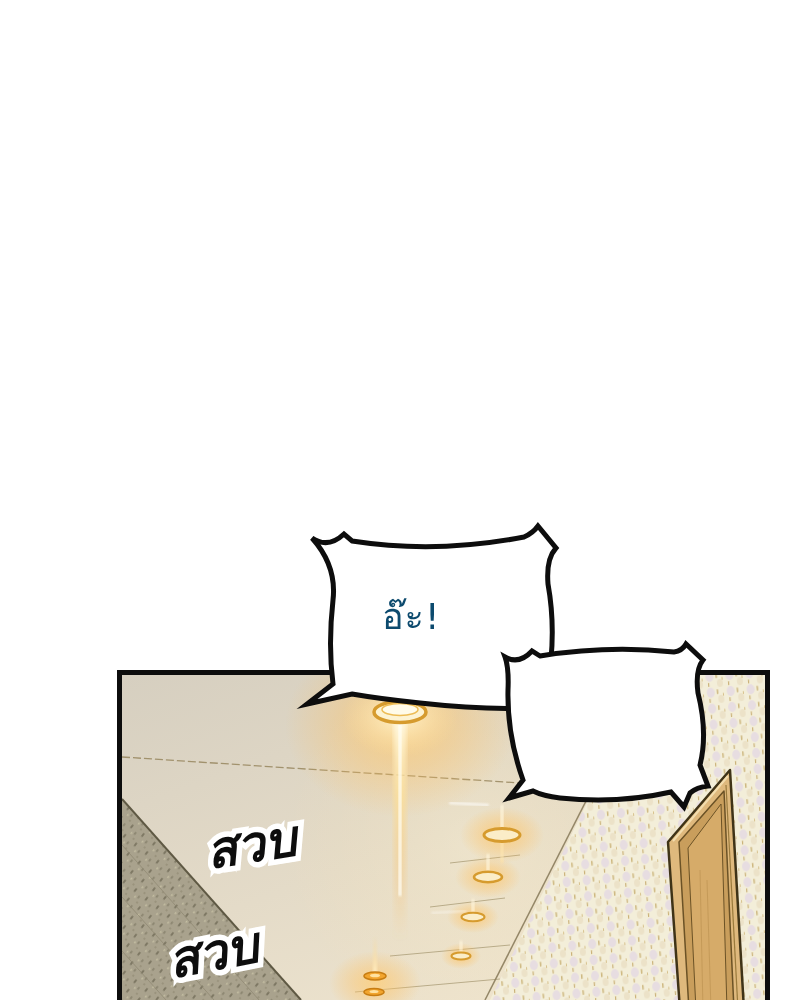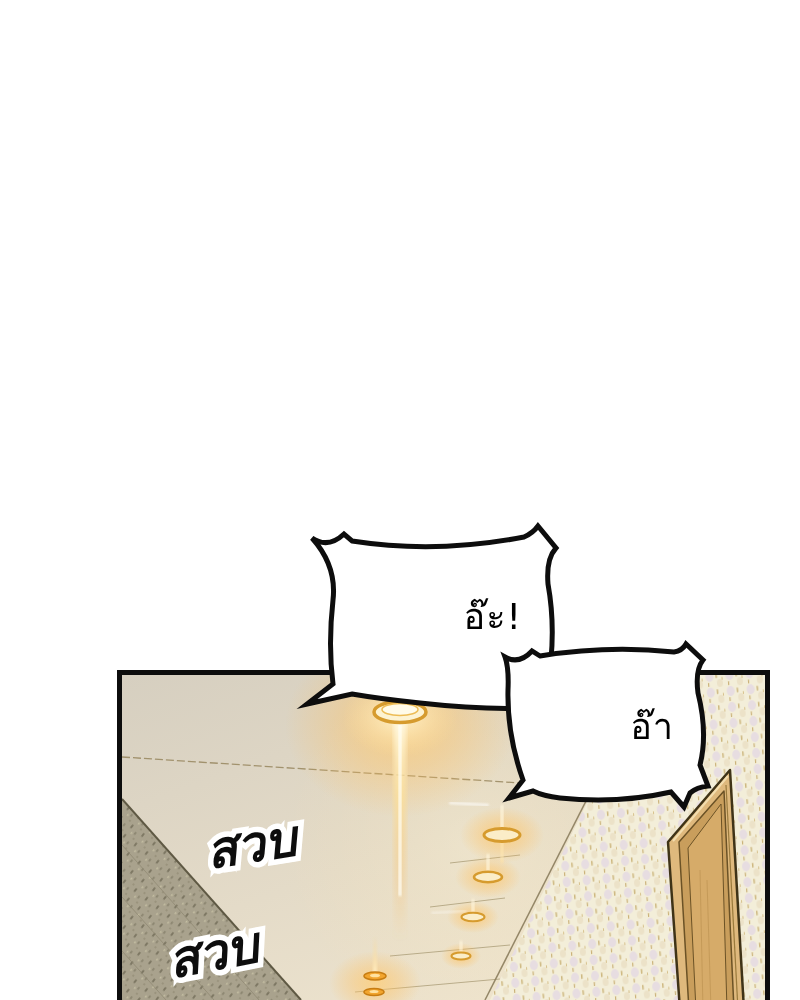--- a/index.html
+++ b/index.html
@@ -14,22 +14,22 @@
   .panel{
     position:absolute;left:117px;top:670px;width:653px;height:340px;
     border:5px solid #0d0d0d;border-bottom:none;box-sizing:border-box;
     background:#e6ddca;z-index:1;overflow:hidden;
   }
   .panel svg{display:block;}
 
   
   .bubbles{position:absolute;left:0;top:0;width:800px;height:1000px;z-index:3;pointer-events:none;}
   .bubble-text{
-    position:absolute;width:140px;text-align:right;z-index:4;
-    font-size:36px;line-height:1.25;color:#000000;letter-spacing:1px;
+    position:absolute;width:140px;text-align:left;z-index:4;
+    font-size:36px;line-height:1.25;color:#0c4a6e;letter-spacing:1px;
   }
   .bubble-text.b1{left:382px;top:594px;}
   .bubble-text.b2{left:534px;top:704px;}
 
   
   .sfx{
     position:absolute;z-index:2;font-weight:bold;font-style:italic;
     font-size:50px;line-height:1;white-space:nowrap;
   }
   .sfx .outline{
@@ -231,15 +231,14 @@
         Q 618 804 560 798
         Q 543 796 533 791
         L 509 798
         L 523 780
         Q 507 735 508 690
         Q 509 668 505 657 Z"></path>
     </g>
   </svg>
 
   <div class="bubble-text b1">อ๊ะ!</div>
-  <div class="bubble-text b2">อ๊า</div>
 
 </div>
 
 </body></html>

